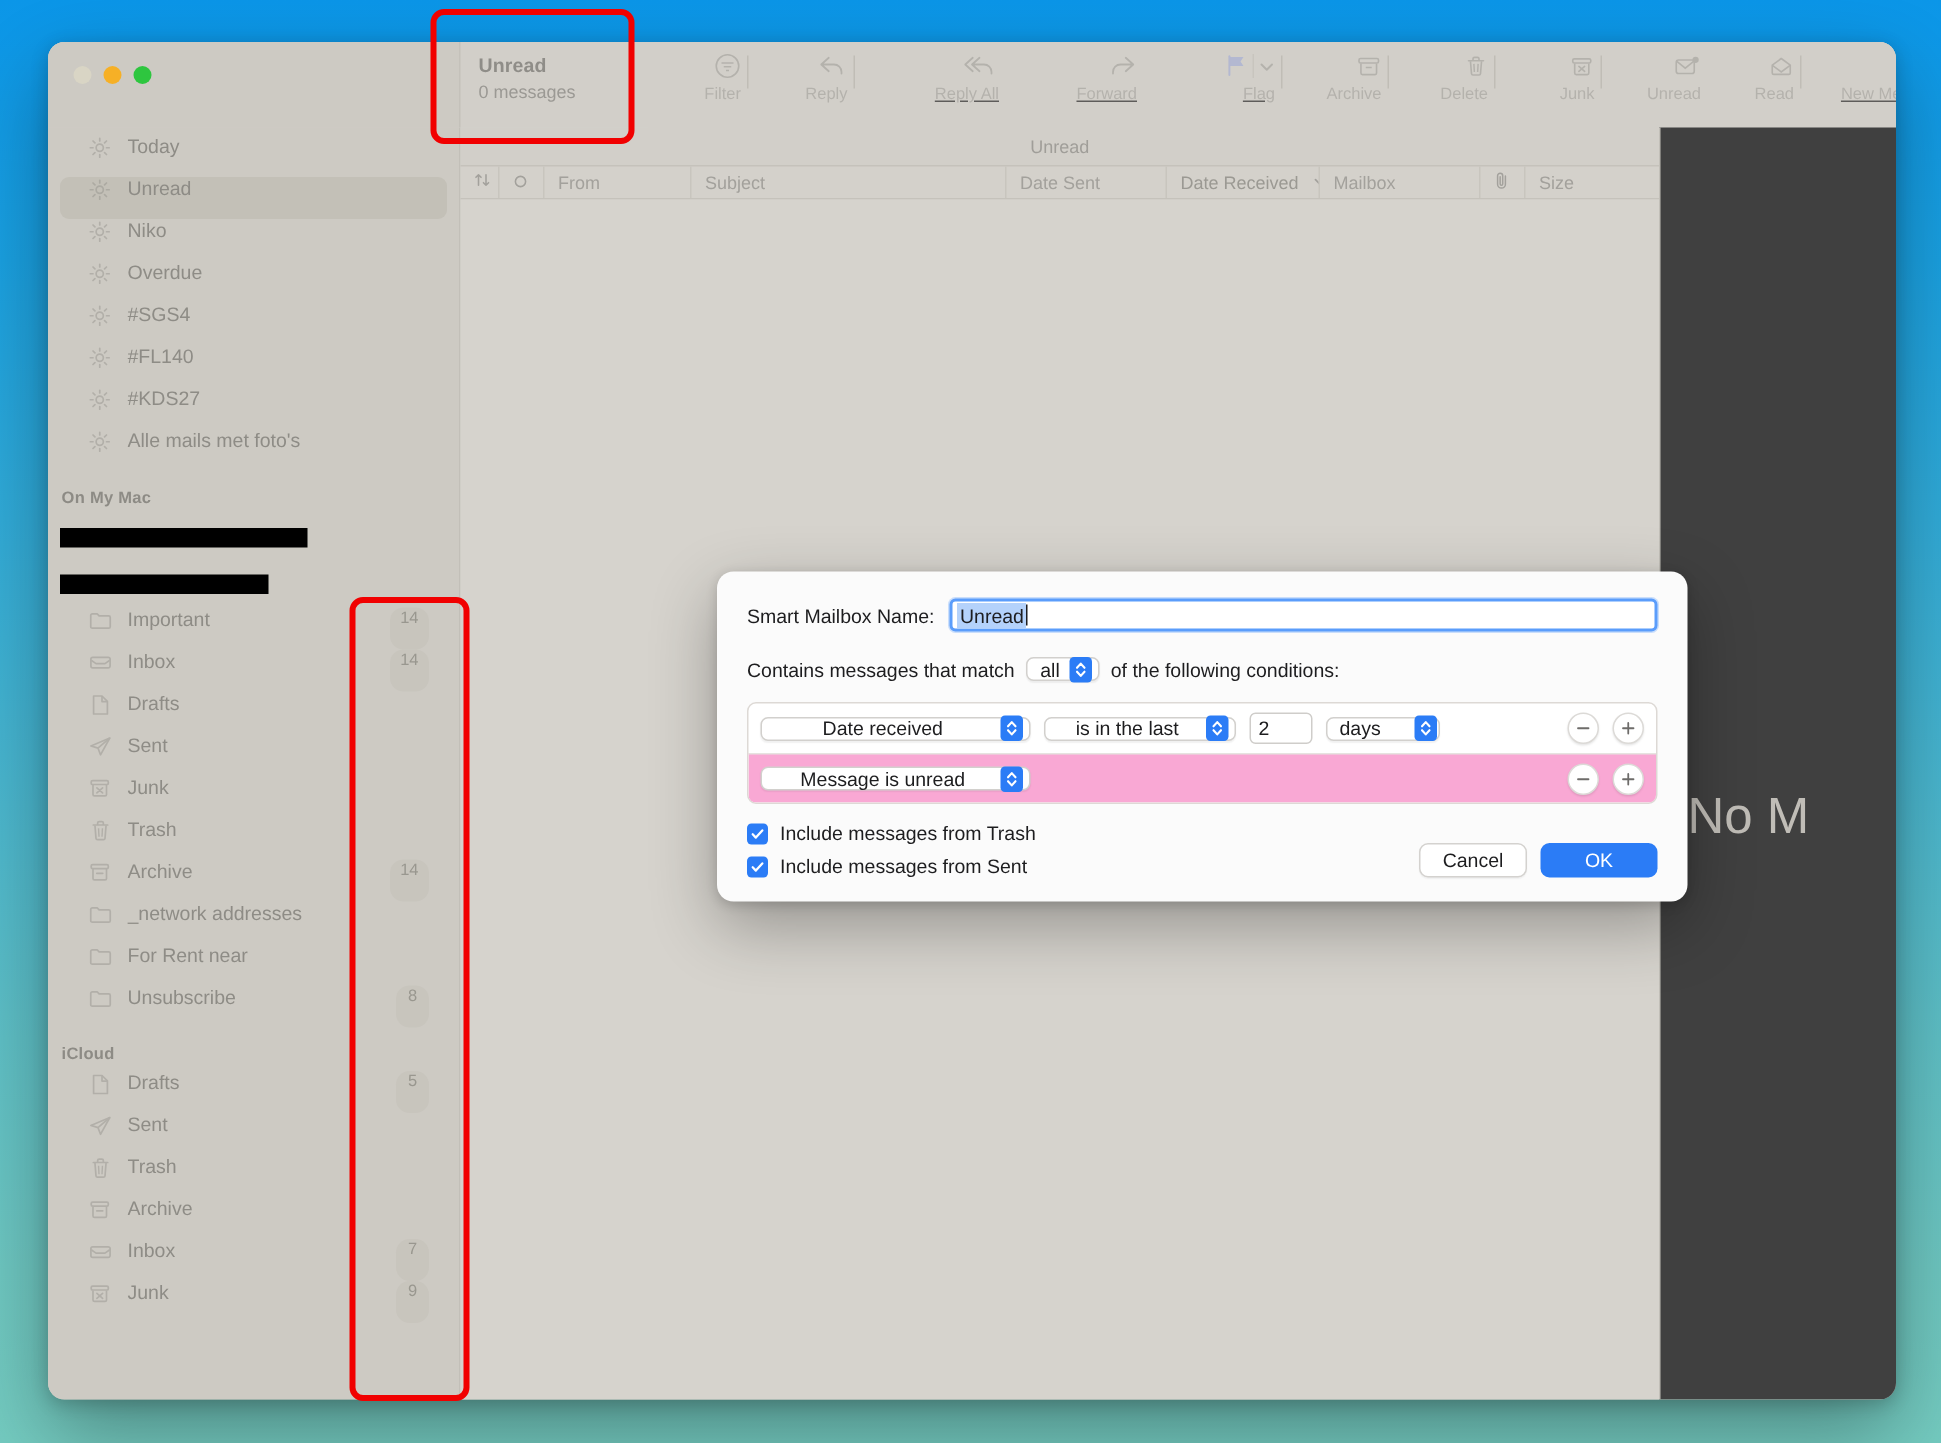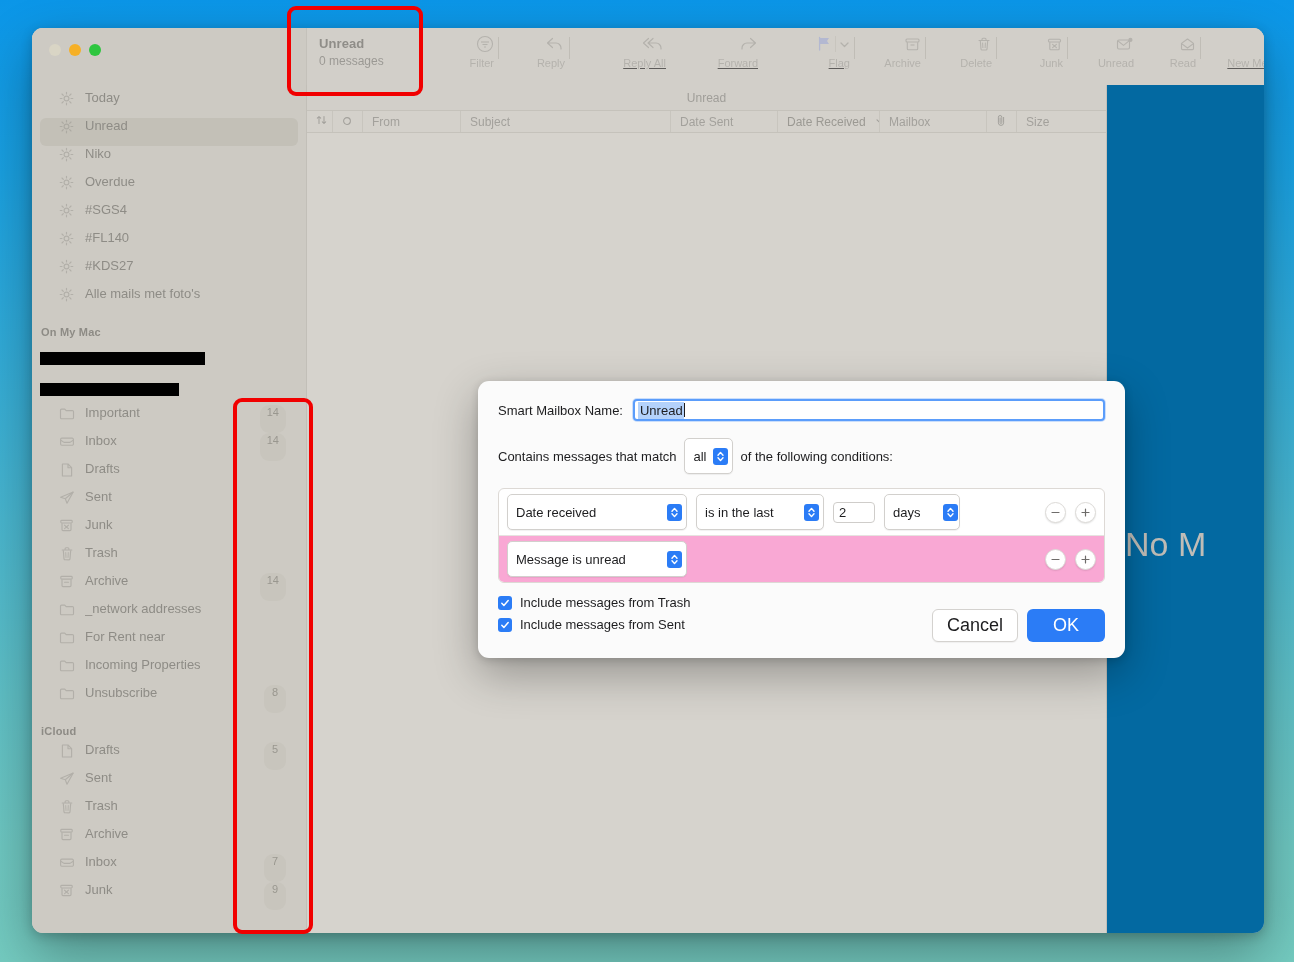--- a/index.html
+++ b/index.html
@@ -218,21 +218,21 @@
     height: 100%;
     border-right: 1px solid #c8c5be;
   }
   .col:last-child { border-right: none; }
   .col.sorted { color: #9b9993; }
   .list-body { flex: 1 1 auto; background: #d6d3cd; }
 
   
   .preview-pane {
     flex: 1 1 auto;
-    background: #0369a1;
+    background: #404040;
     border-left: 1px solid #c2bfb8;
     position: relative;
     overflow: hidden;
   }
   .no-msg {
     position: absolute;
     left: 18px;
     top: 440px;
     font-size: 34px;
     color: #c0bdb7;
@@ -276,32 +276,33 @@
     width: 1px; height: 14px; background: #1d1d1f; margin-left: 0px;
   }
 
   .match-row {
     display: flex;
     align-items: center;
     gap: 8px;
     margin-top: 17px;
   }
   .popup {
-    height: 36px;
+    height: 16px;
     border-radius: 5px;
     background: #fff;
     border: 1px solid #d2d0cd;
     box-shadow: 0 1px 1px rgba(0,0,0,0.06);
     display: inline-flex;
     align-items: center;
     padding: 0 4px 0 8px;
     gap: 6px;
     font-size: 13px;
     color: #1d1d1f;
     white-space: nowrap;
+    text-align: center;
   }
   .popup .pv { flex: 1 1 auto; }
   .stepper {
     width: 15px; height: 17px;
     border-radius: 3px;
     background: #2b7cf6;
     display: flex;
     flex-direction: column;
     align-items: center;
     justify-content: center;
@@ -366,24 +367,24 @@
   .cb-lab { font-size: 13px; color: #1d1d1f; }
 
   .footer {
     display: flex;
     align-items: center;
     margin-top: -23px;
     justify-content: flex-end;
     gap: 9px;
   }
   .btn {
-    height: 33px;
+    height: 23px;
     min-width: 72px;
     border-radius: 6px;
-    font-size: 18px;
+    font-size: 13px;
     display: inline-flex;
     align-items: center;
     justify-content: center;
     padding: 0 14px;
   }
   .btn.cancel {
     background: #fff;
     border: 1px solid #d4d2cf;
     color: #1d1d1f;
     box-shadow: 0 1px 1px rgba(0,0,0,0.05);
@@ -719,28 +720,20 @@
             </span>
             <span class="sb-lab">_network addresses</span>
           </div>
           <div class="sb-item">
             <span class="sb-ico">
               <svg width="16" height="15" viewBox="0 0 16 15">
                 <path d="M1.5 4.2 a1 1 0 0 1 1 -1 h3.3 l1.3 1.4 h6.4 a1 1 0 0 1 1 1 v6.2 a1 1 0 0 1 -1 1 H2.5 a1 1 0 0 1 -1 -1 z" fill="none" stroke="#8e8c86" stroke-width="1.15" stroke-linejoin="round"></path>
               </svg>
             </span>
             <span class="sb-lab">For Rent near</span>
-          </div>
-          <div class="sb-item">
-            <span class="sb-ico">
-              <svg width="16" height="15" viewBox="0 0 16 15">
-                <path d="M1.5 4.2 a1 1 0 0 1 1 -1 h3.3 l1.3 1.4 h6.4 a1 1 0 0 1 1 1 v6.2 a1 1 0 0 1 -1 1 H2.5 a1 1 0 0 1 -1 -1 z" fill="none" stroke="#8e8c86" stroke-width="1.15" stroke-linejoin="round"></path>
-              </svg>
-            </span>
-            <span class="sb-lab">Incoming Properties</span>
           </div>
           <div class="sb-item">
             <span class="sb-ico">
               <svg width="16" height="15" viewBox="0 0 16 15">
                 <path d="M1.5 4.2 a1 1 0 0 1 1 -1 h3.3 l1.3 1.4 h6.4 a1 1 0 0 1 1 1 v6.2 a1 1 0 0 1 -1 1 H2.5 a1 1 0 0 1 -1 -1 z" fill="none" stroke="#8e8c86" stroke-width="1.15" stroke-linejoin="round"></path>
               </svg>
             </span>
             <span class="sb-lab">Unsubscribe</span>
             <span class="sb-badge">8</span>
           </div>

